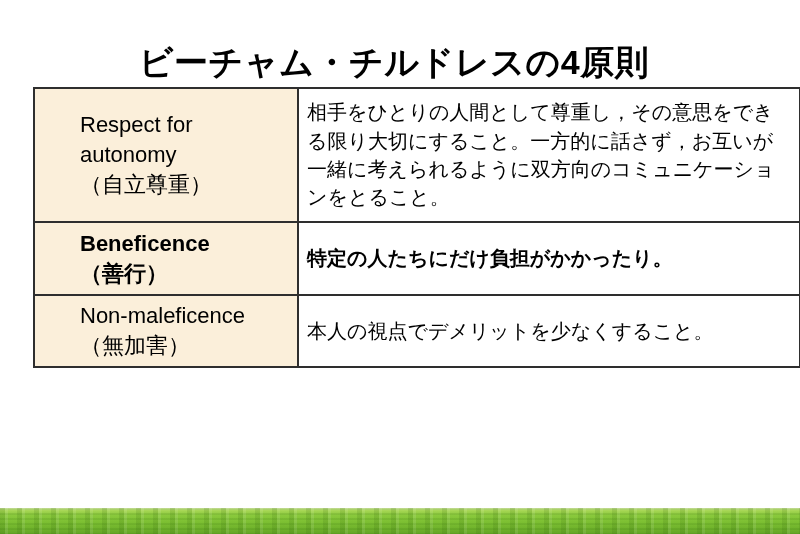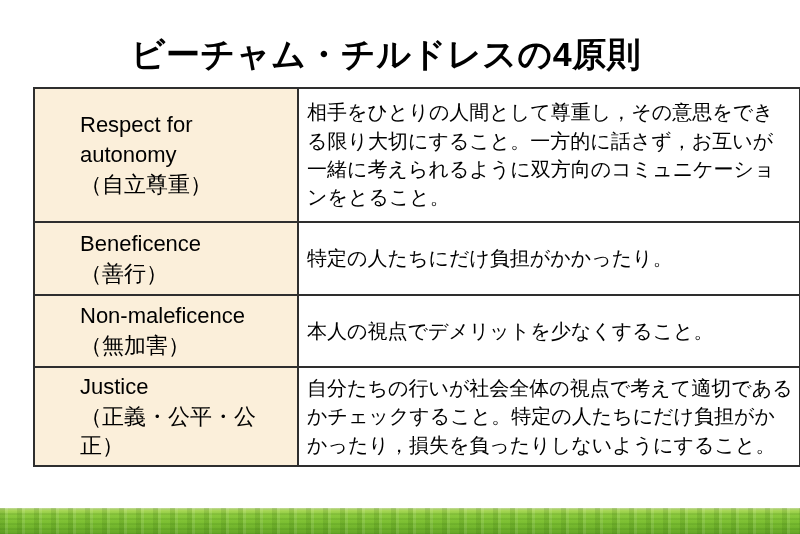--- a/index.html
+++ b/index.html
@@ -13,21 +13,21 @@
     width: 800px;
     height: 534px;
     background: #ffffff;
     overflow: hidden;
   }
   .slide-title {
     position: absolute;
     top: 24px;
     left: 0;
     width: 756px;
-    margin: 8px;
+    margin: 16px;
     text-align: center;
     font-size: 34px;
     font-weight: 700;
     color: #000000;
     letter-spacing: 0.5px;
   }
   table.principles {
     position: absolute;
     left: 33px;
     top: 87px;
@@ -51,21 +51,21 @@
     padding: 4px 6px 4px 8px;
     font-size: 20px;
     line-height: 1.42;
   }
   .term-en, .term-ja {
     font-size: 22px;
     line-height: 1.35;
     margin-left: 37px;
   }
   tr.row-1 { height: 134px; }
-  tr.row-2 { height: 73px;  }
+  tr.row-2 { height: 73px; font-weight: bold;  }
   tr.row-3 { height: 72px; border-radius: 7px;  }
   tr.row-4 { height: 97px;  }
   .grass {
     position: absolute;
     left: 0;
     bottom: 0;
     width: 800px;
     height: 26px;
     background:
       repeating-linear-gradient(91deg,
@@ -107,25 +107,18 @@
         </td>
         <td class="desc-cell">特定の人たちにだけ負担がかかったり。</td>
       </tr>
       <tr class="row-3">
         <td class="term-cell">
           <div class="term-en">Non-maleficence</div>
           <div class="term-ja">（無加害）</div>
         </td>
         <td class="desc-cell">本人の視点でデメリットを少なくすること。</td>
       </tr>
-      <tr class="row-4">
-        <td class="term-cell">
-          <div class="term-en">Justice</div>
-          <div class="term-ja">（正義・公平・公正）</div>
-        </td>
-        <td class="desc-cell">自分たちの行いが社会全体の視点で考えて適切であるかチェックすること。特定の人たちにだけ負担がかかったり，損失を負ったりしないようにすること。</td>
-      </tr>
     </tbody>
   </table>
 
   <div class="grass"></div>
 
 </div>
 
 </body></html>

